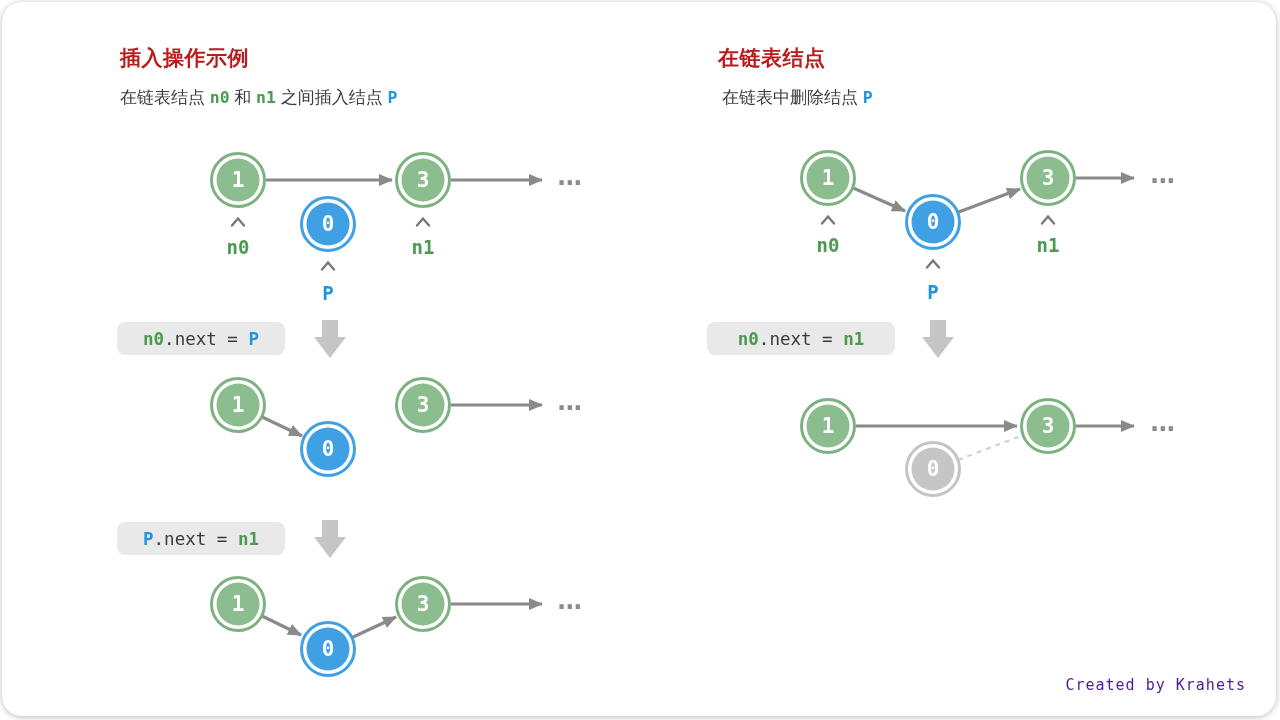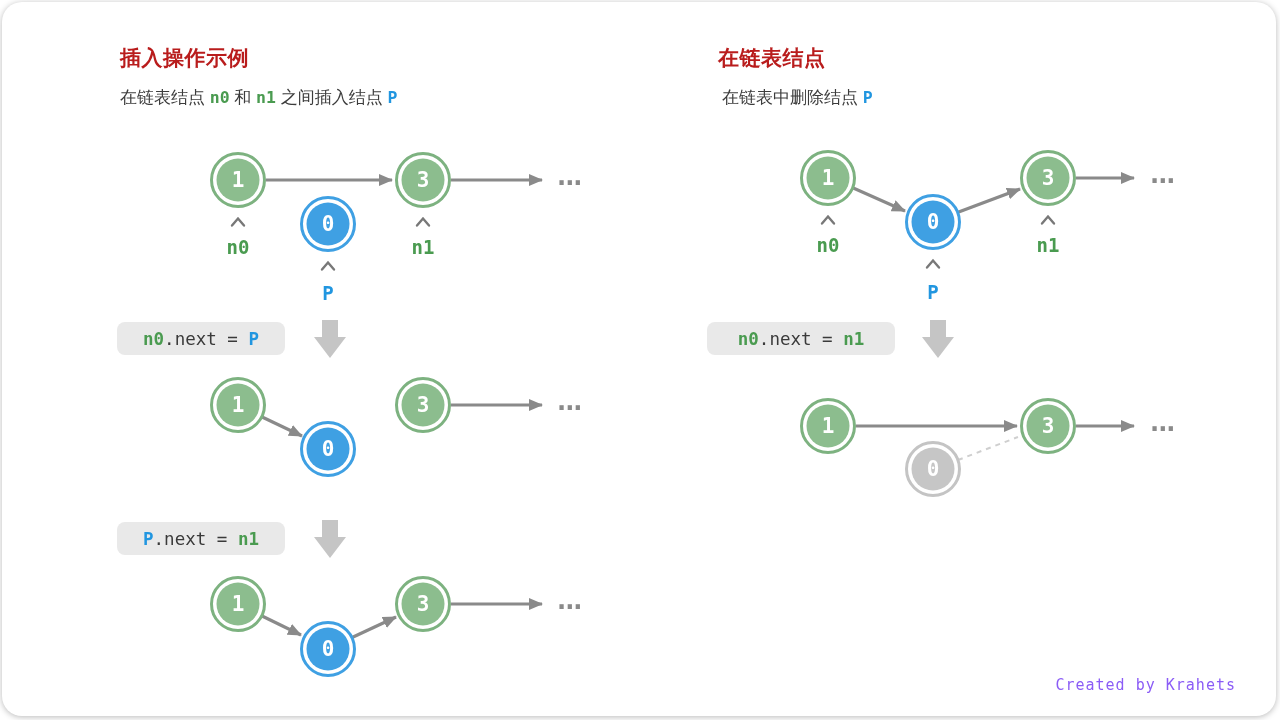--- a/index.html
+++ b/index.html
@@ -16,22 +16,22 @@
   .codebox .tok-green,.codebox .tok-blue{font-size:17.5px;}
   svg.diagram,svg.blockarrow{position:absolute;overflow:visible;}
   .node-text{font-family:"DejaVu Sans Mono",monospace;font-weight:700;font-size:21px;fill:#ffffff;text-anchor:middle;}
   .ref-label{font-family:"DejaVu Sans Mono",monospace;font-weight:700;font-size:19px;text-anchor:middle;}
   .ref-green{fill:#4a9b50;} .ref-blue{fill:#2196e0;}
   .arrow-line{stroke:#8a8a8a;stroke-width:3.2;fill:none;}
   .dashed-line{stroke:#cfcfcf;stroke-width:2;stroke-dasharray:5 5;fill:none;}
   .caret{stroke:#787878;stroke-width:2.4;fill:none;stroke-linecap:round;}
   .ellipsis-text{font-family:"DejaVu Sans Mono",monospace;font-weight:700;font-size:26px;
     letter-spacing:-7.5px;fill:#8a8a8a;text-anchor:middle;}
-  .credit{position:absolute;right:40px;bottom:22px;font-family:"DejaVu Sans Mono",monospace;
-    font-size:15px;color:#8b5cf6;letter-spacing:1px;}
+  .credit{position:absolute;right:30px;bottom:22px;font-family:"DejaVu Sans Mono",monospace;
+    font-size:15px;color:#4c1d95;letter-spacing:1px;}
 </style>
 </head>
 <body>
 
 <div class="card">
 
   
   <svg width="0" height="0">
     <defs>
       <marker id="ah" markerUnits="userSpaceOnUse" markerWidth="15" markerHeight="12" refX="13" refY="6" orient="auto">

